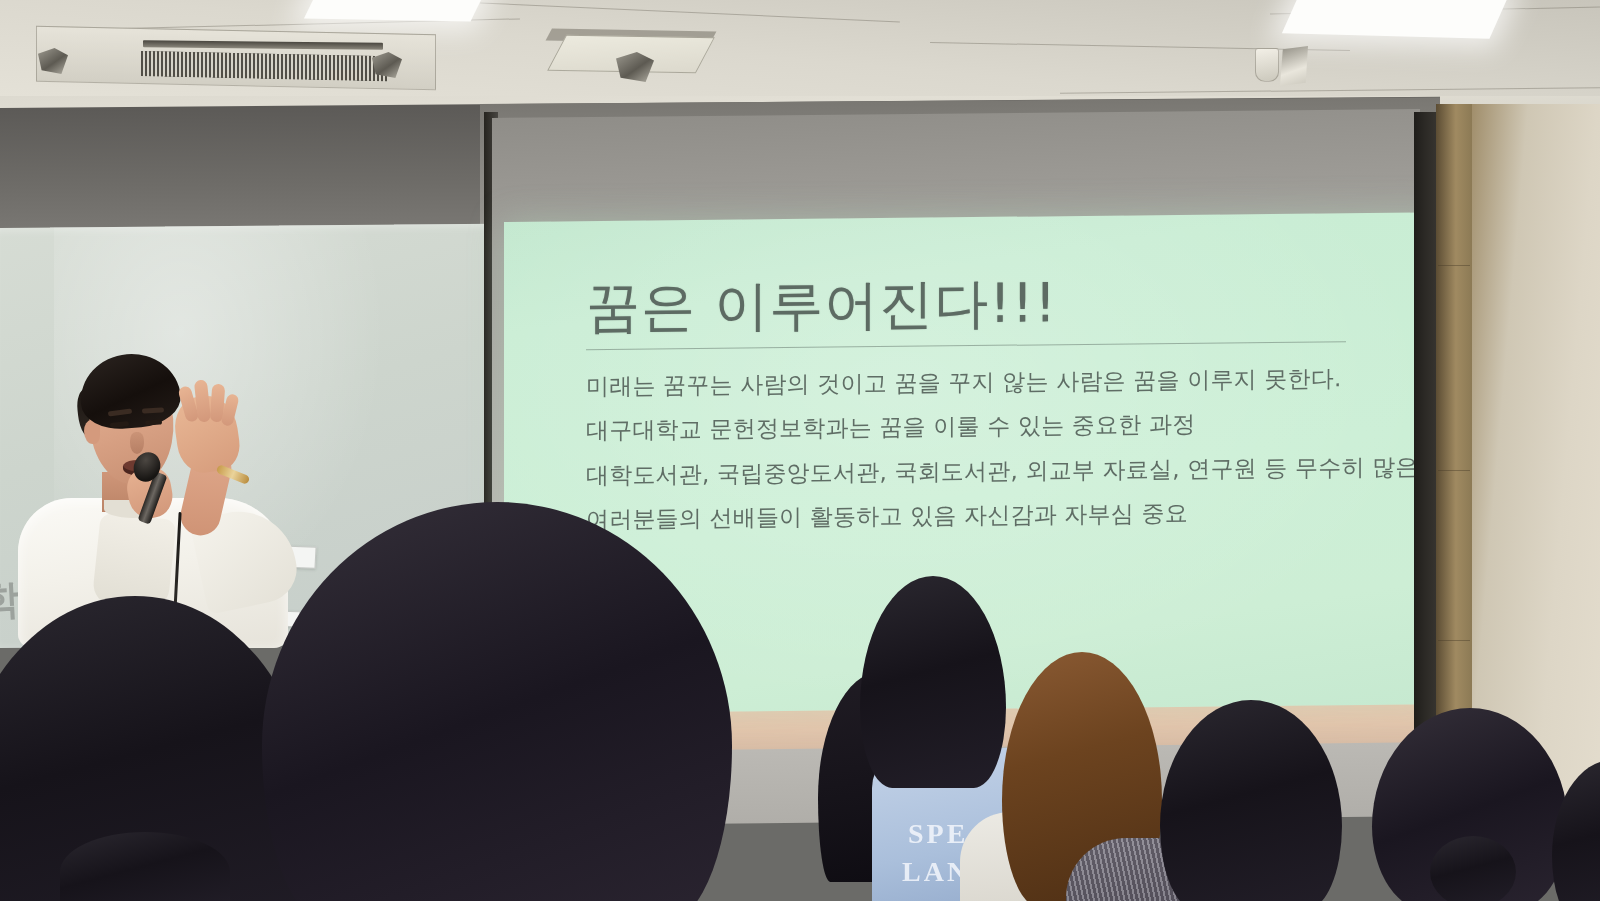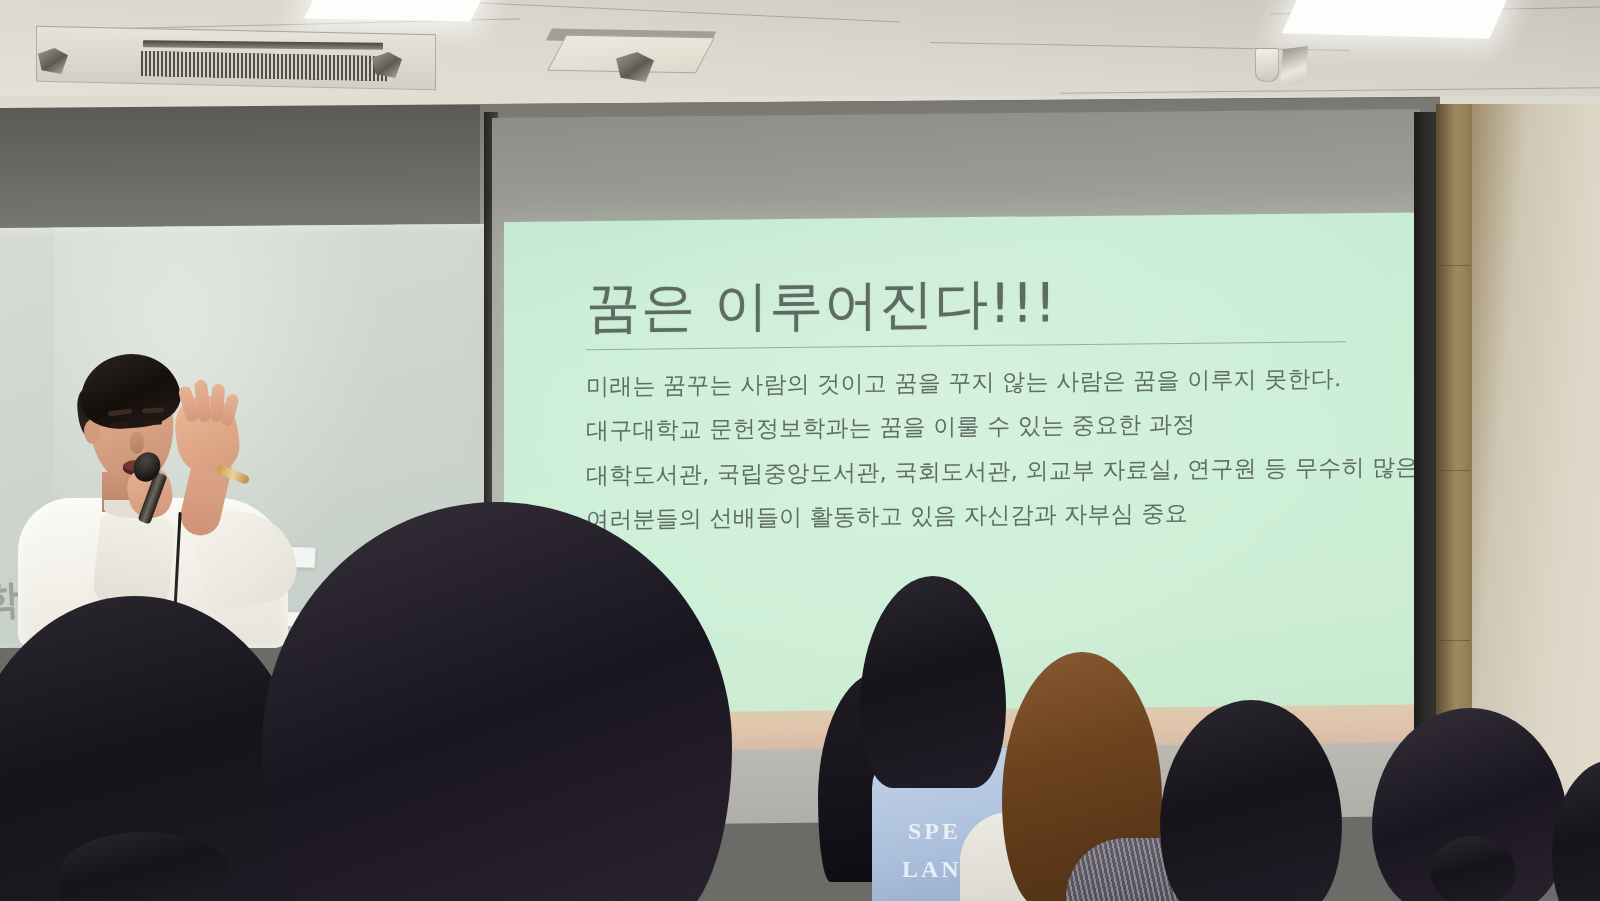--- a/index.html
+++ b/index.html
@@ -326,21 +326,21 @@
     position:absolute; background:linear-gradient(170deg,#c4d3e8,#aabfdb 60%,#93aacb);
     border-radius:40px 40px 0 0;
   }
   .shirt-white {
     position:absolute; background:linear-gradient(175deg,#eceae4,#d9d6cd);
     border-radius:50px 50px 0 0;
   }
   .shirt-text {
     position:absolute; color:rgba(245,248,252,.82);
     font-family:"Liberation Serif", serif; font-weight:700;
-    font-size:24px; letter-spacing:3px;
+    font-size:28px; letter-spacing:3px;
   }
   .fuzzy-coat {
     position:absolute;
     background:
       repeating-linear-gradient(78deg,rgba(180,178,186,.55) 0 2px,rgba(88,84,94,.55) 2px 5px),
       linear-gradient(170deg,#6f6b76,#3d3945);
     border-radius:60px 70px 0 0;
   }
 </style>
 </head>

